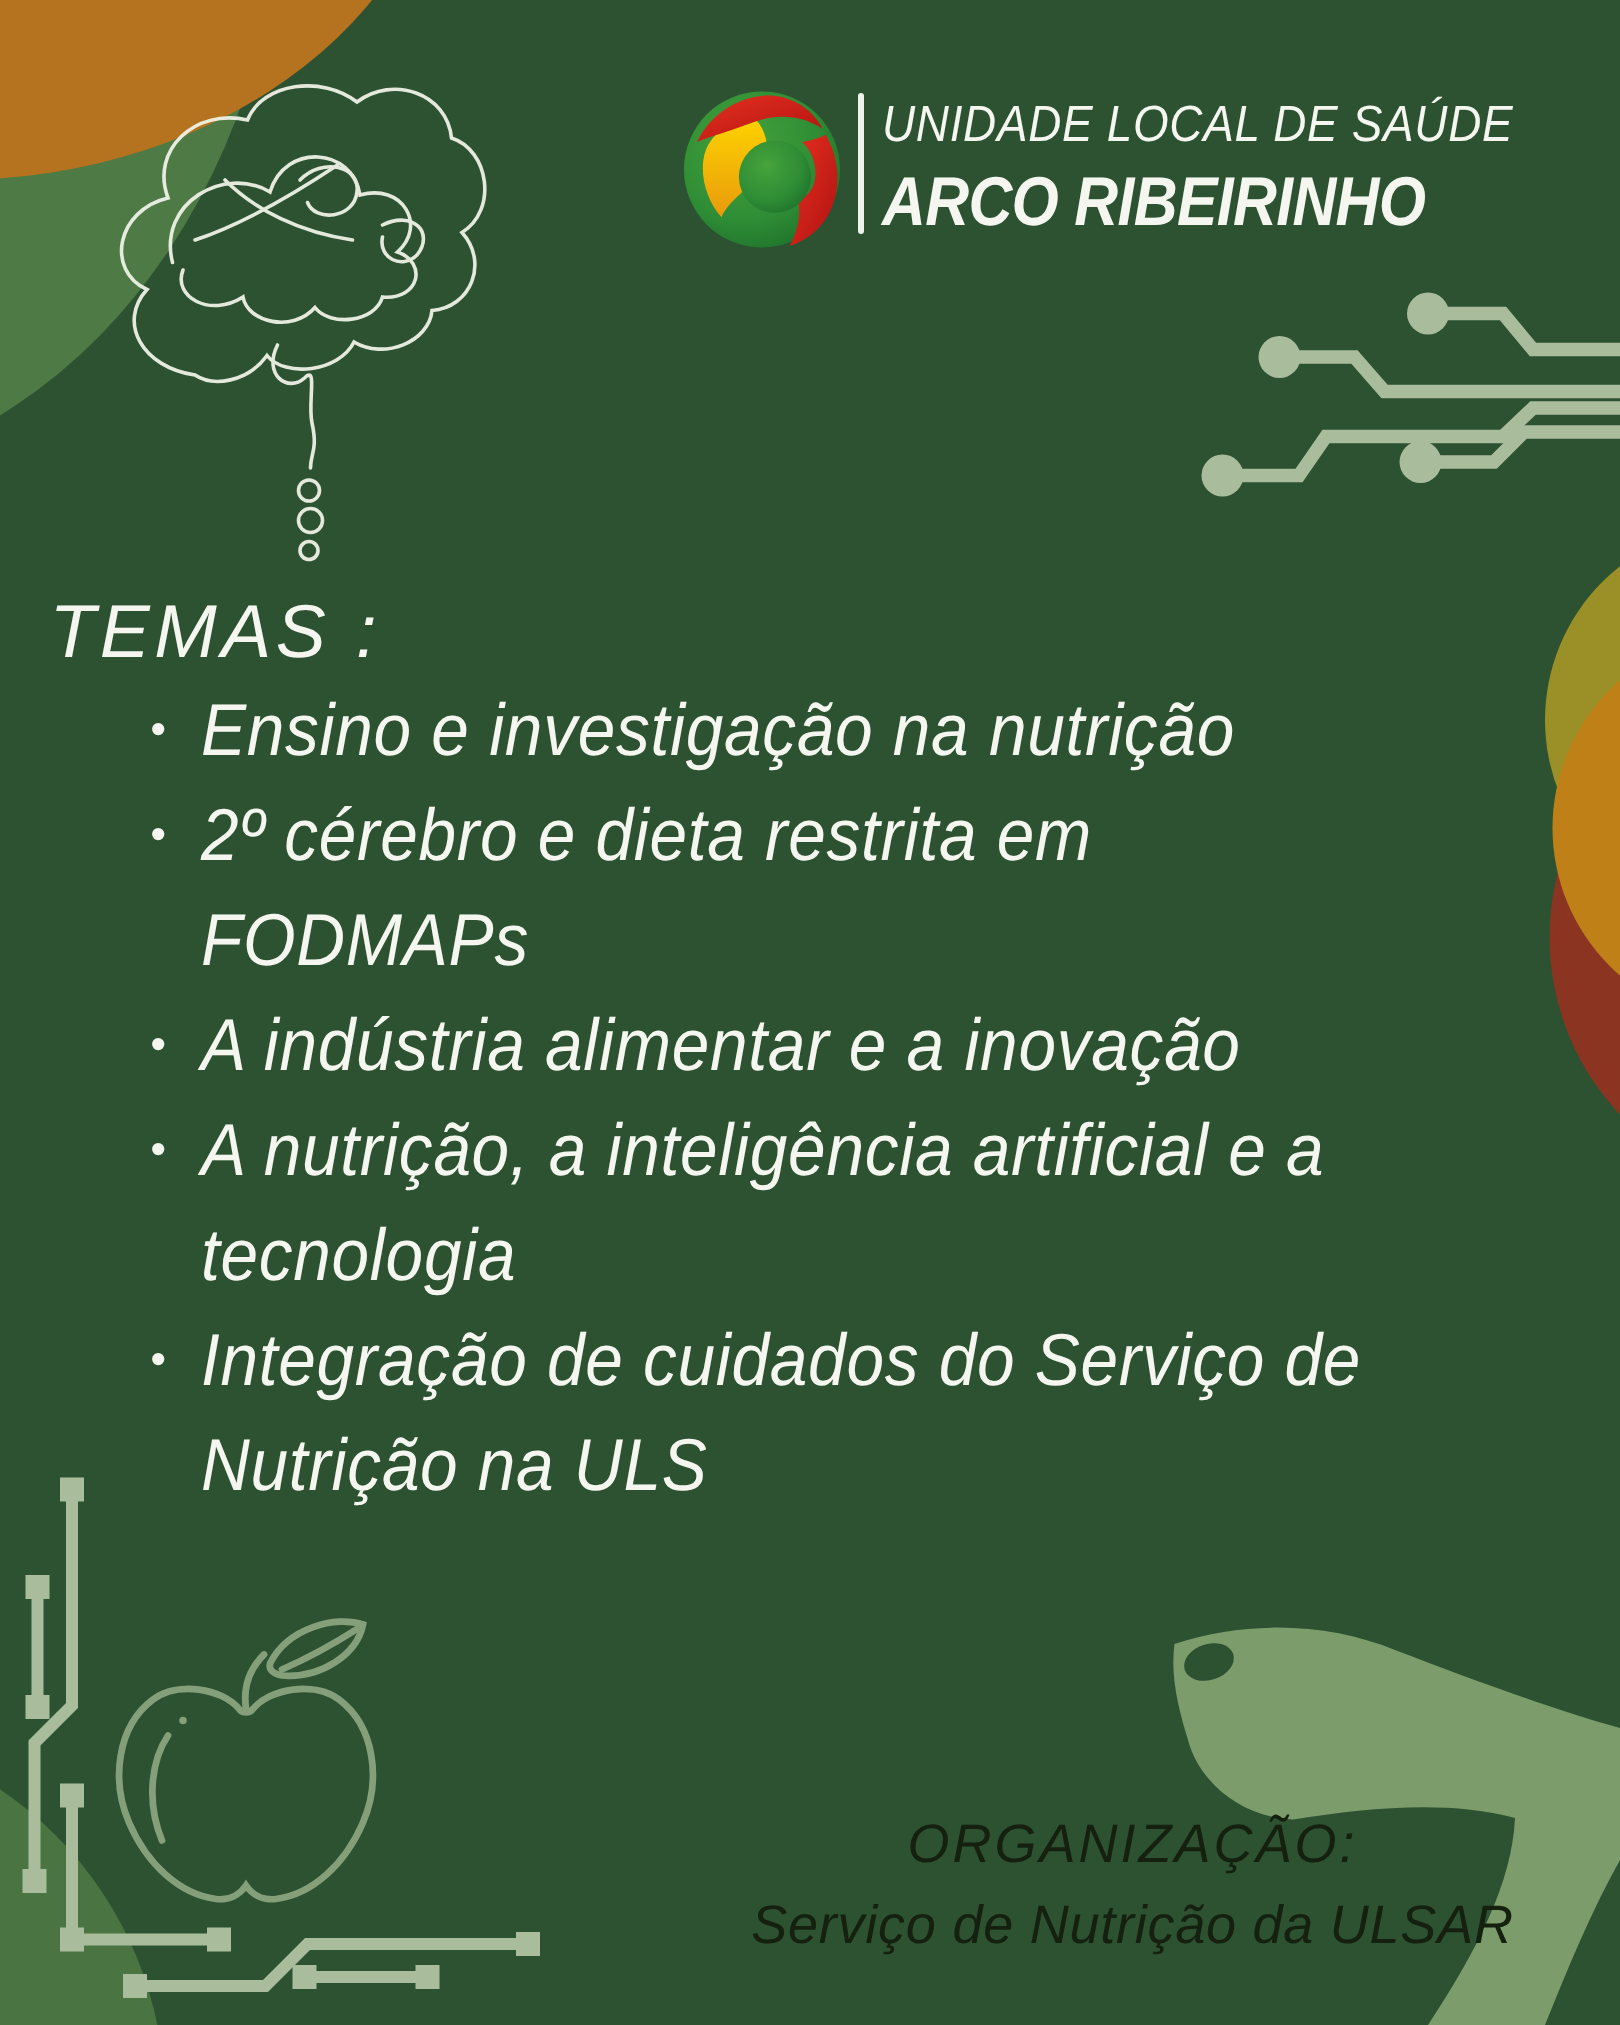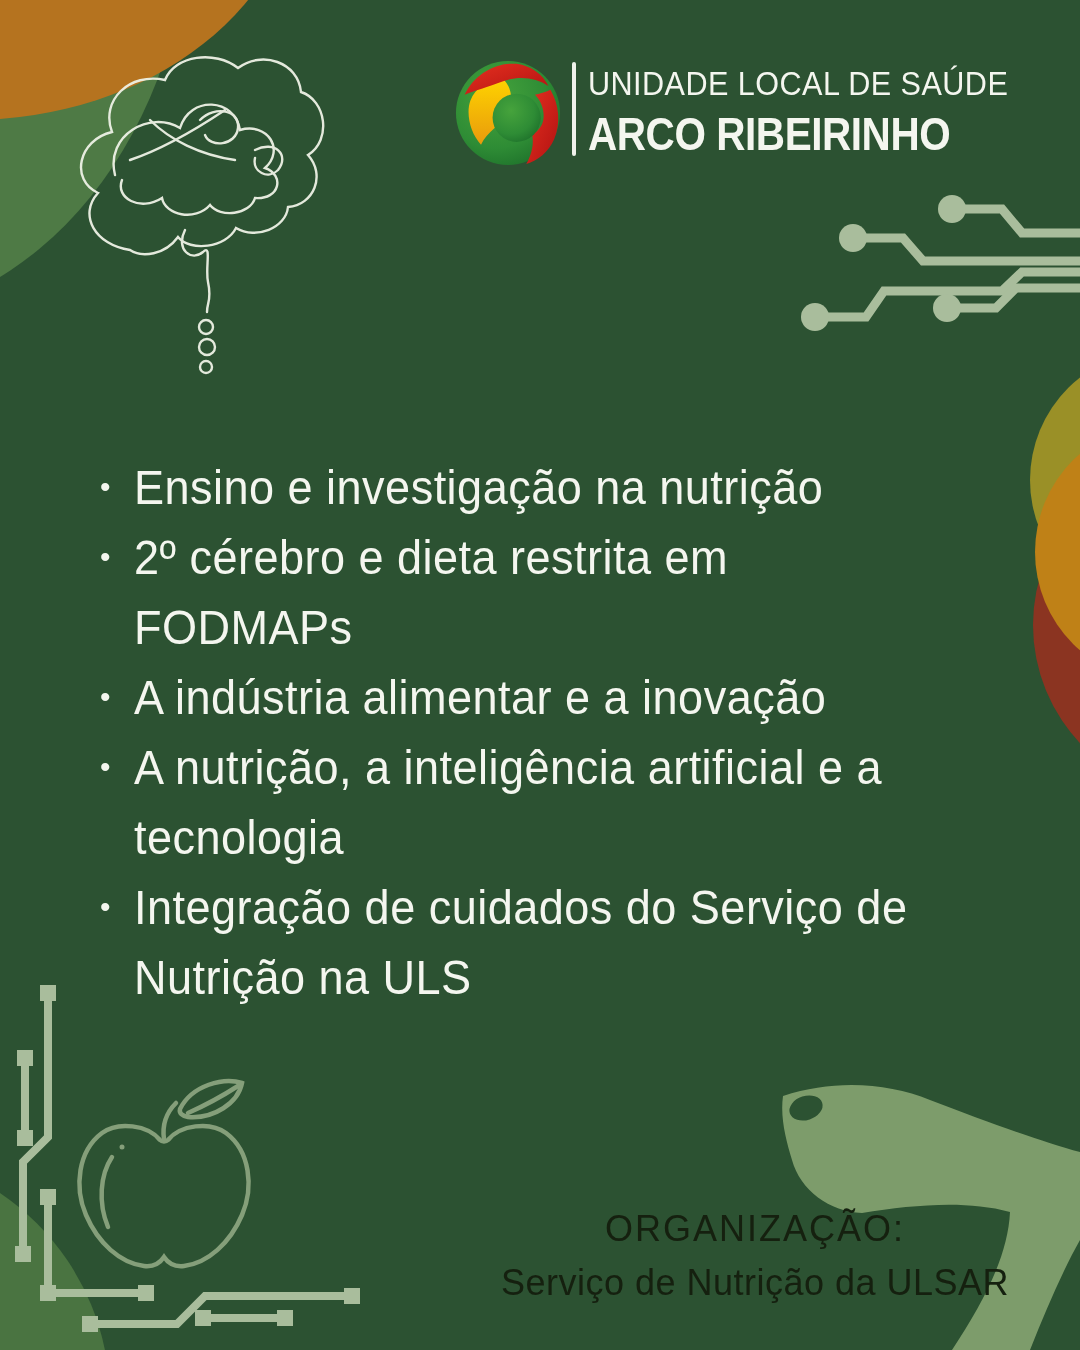--- a/index.html
+++ b/index.html
@@ -3,20 +3,21 @@
 <meta charset="utf-8">
 <style>
   html,body{margin:0;padding:0;background:#1b331f;}
   .poster{
     position:relative;
     width:1080px;height:1350px;
     background:var(--bg,#2c5232);
     overflow:hidden;
     font-family:"Liberation Sans",sans-serif;
     margin:0 auto;
+    font-style:italic;
   }
   .art{position:absolute;left:0;top:0;width:1080px;height:1350px;display:block;}
 
   
   .logo{position:absolute;left:455px;top:58px;height:110px;}
   .logo-sphere{position:absolute;left:0;top:2px;}
   .logo-divider{position:absolute;left:117px;top:4px;width:4px;height:94px;
     background:rgba(250,251,246,.95);border-radius:2px;}
   .logo-text{position:absolute;left:133px;top:6px;color:var(--text-light,#f4f6ef);white-space:nowrap;}
   .logo-line1{font-size:34px;font-weight:400;letter-spacing:.5px;
@@ -153,20 +154,21 @@
       <path fill="url(#gr)" d="M99 31 C108 46,110 66,103 82 C97 96,86 104,74 108 C80 97,82 87,80 77 C88 73,92 66,92 58 C92 50,89 42,83 36 C89 35,95 33,99 31 Z"></path>
       <circle cx="64" cy="60" r="25" fill="url(#gs)"></circle>
     </svg>
     <div class="logo-divider"></div>
     <div class="logo-text">
       <div class="logo-line1">UNIDADE LOCAL DE SAÚDE</div>
       <div class="logo-line2">ARCO RIBEIRINHO</div>
     </div>
   </div>
 
+  <h2 class="topics-title">TEMAS :</h2>
   <ul class="bullets">
       <li>
         <span class="dot">•</span>
         <span class="txt">Ensino e investigação na nutrição</span>
       </li>
       <li>
         <span class="dot">•</span>
         <span class="txt">2º cérebro e dieta restrita em<br>FODMAPs</span>
       </li>
       <li>

